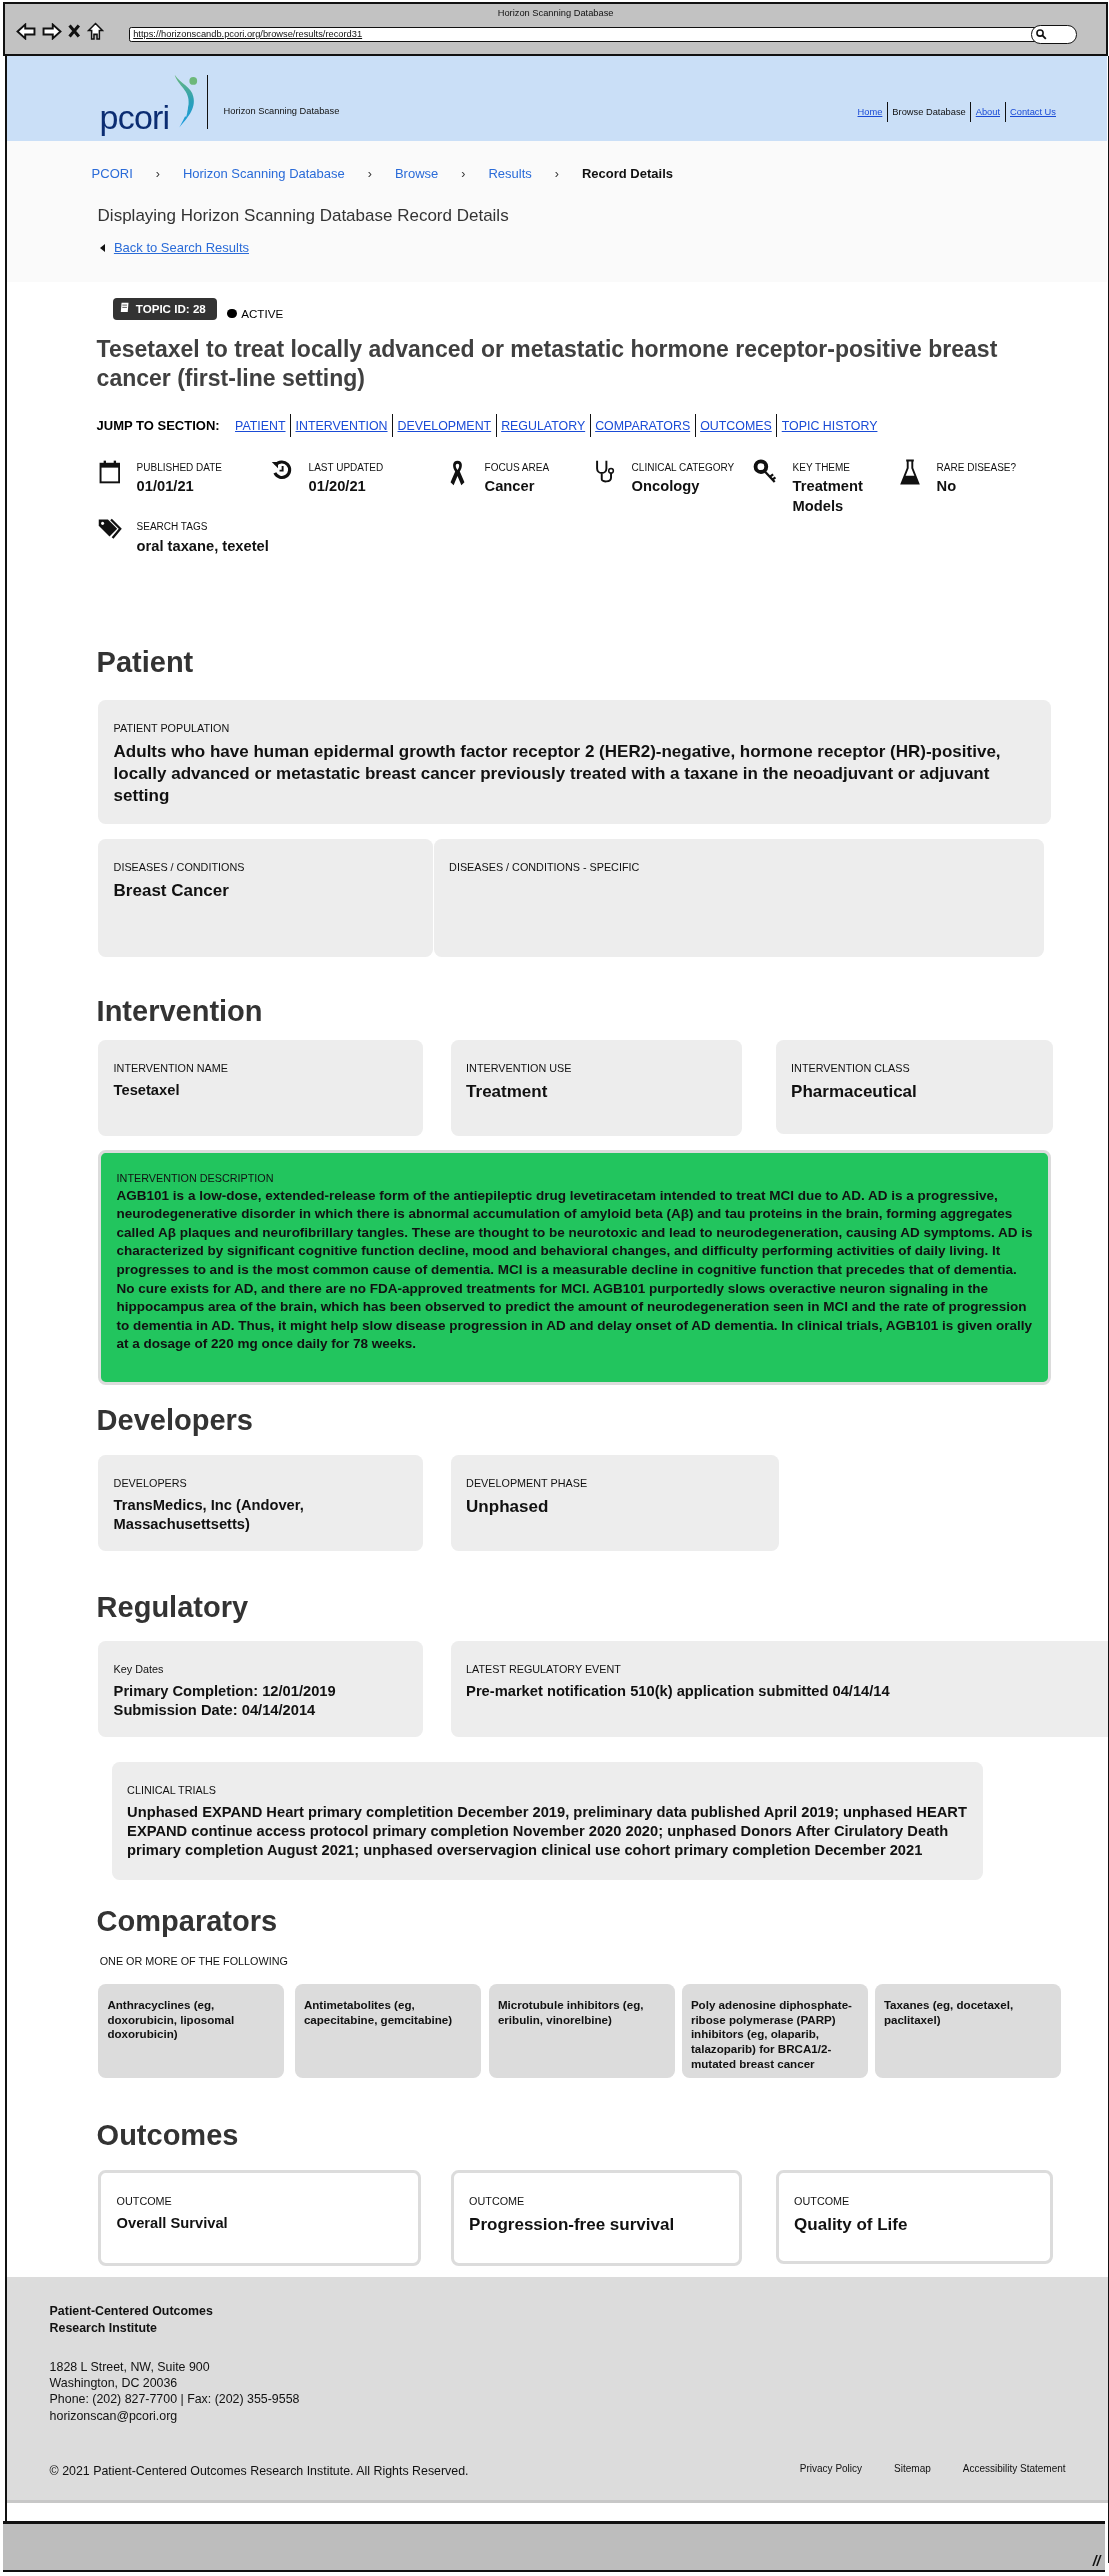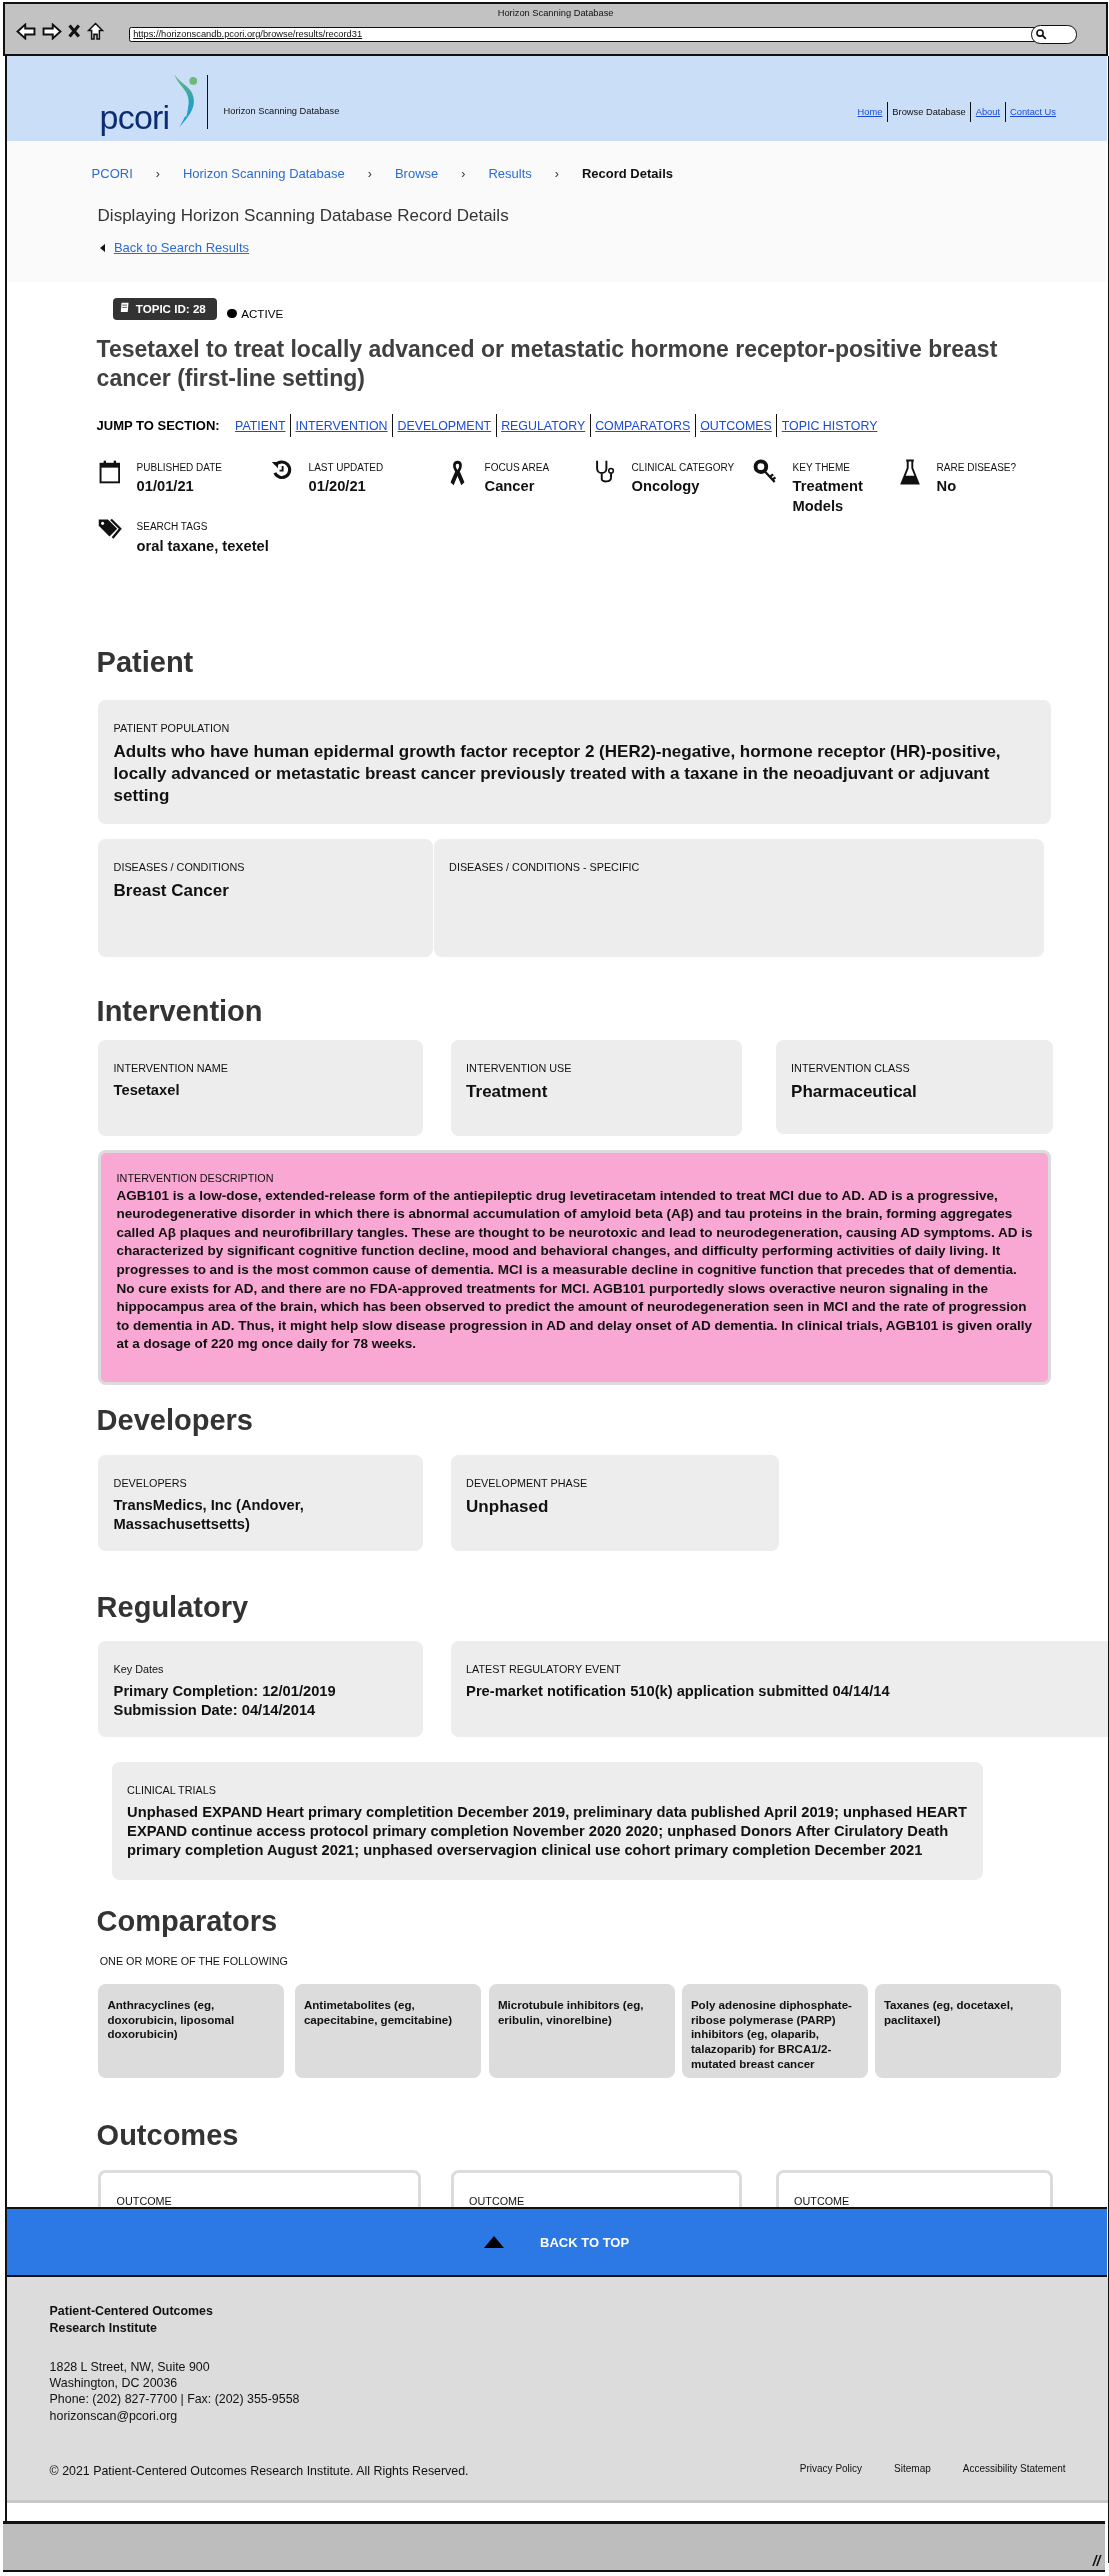--- a/index.html
+++ b/index.html
@@ -54,21 +54,21 @@
 
   .meta { position: absolute; left: 0; top: 169px; width: 929px; height: 108px; }
   .meta-item { position: absolute; display: flex; gap: 14px; }
   .meta-item .ic { width: 26px; height: 26px; display: flex; align-items: flex-start; justify-content: center; }
   .meta-label { font-size: 10px; color: #111; margin-top: 3.1px; }
   .meta-value { font-size: 14.7px; font-weight: bold; color: #111; margin-top: 4.6px; line-height: 19.3px; }
 
   .section-title { position: absolute; left: 0; font-size: 29px; font-weight: bold; color: #333; }
   .card { position: absolute; background: #ededed; border-radius: 7.7px; padding: 15.5px 15.5px; }
   .card.outline { background: #fff; border: 3.9px solid #dcdcdc; }
-  .card.desc { background: #f9a8d4; border: 3.9px solid #dcdcdc; }
+  .card.desc { background: #22c55e; border: 3.9px solid #dcdcdc; }
   .card .clabel { font-size: 10.8px; color: #111; margin-top: 6.2px; }
   .card .cvalue { font-size: 17px; font-weight: bold; color: #111; margin-top: 7.7px; line-height: 21.7px; }
   .card .cvalue.sm { font-size: 14.7px; line-height: 18.6px; }
   .card .cvalue.desc-text { font-size: 13.5px; line-height: 18.6px; }
   .comp-label { position: absolute; left: 3.1px; font-size: 10.8px; color: #111; }
   .comp-card { position: absolute; background: #dcdcdc; border-radius: 7.7px; padding: 14px 9.3px; font-size: 11.6px; font-weight: bold; line-height: 14.7px; color: #111; }
 
   
   .back-top { position: absolute; left: 0; top: 2151px; width: 1100px; height: 70px; background: #2c78e4; border-top: 2.3px solid #111; border-bottom: 2.3px solid #111; display: flex; align-items: center; justify-content: center; gap: 36px; color: #fff; font-weight: bold; font-size: 13px; }
   .tri-up { width: 0; height: 0; border-left: 10px solid transparent; border-right: 10px solid transparent; border-bottom: 12.4px solid #000; }
@@ -370,24 +370,20 @@
       <div class="card outline" style="left:354px;top:1888px;width:291px;height:96px">
         <div class="clabel">OUTCOME</div>
         <div class="cvalue">Progression-free survival</div>
       </div>
       <div class="card outline" style="left:679px;top:1888px;width:277px;height:94px">
         <div class="clabel">OUTCOME</div>
         <div class="cvalue">Quality of Life</div>
       </div>
     </div>
 
-    <div class="back-top">
-      <span class="tri-up"></span>
-      <span>BACK TO TOP</span>
-    </div>
 
     <div class="footer">
       <div class="org">
         <div>Patient-Centered Outcomes</div>
         <div>Research Institute</div>
       </div>
       <div class="addr">
         <div>1828 L Street, NW, Suite 900</div>
         <div>Washington, DC 20036</div>
         <div>Phone: (202) 827-7700 | Fax: (202) 355-9558</div>

